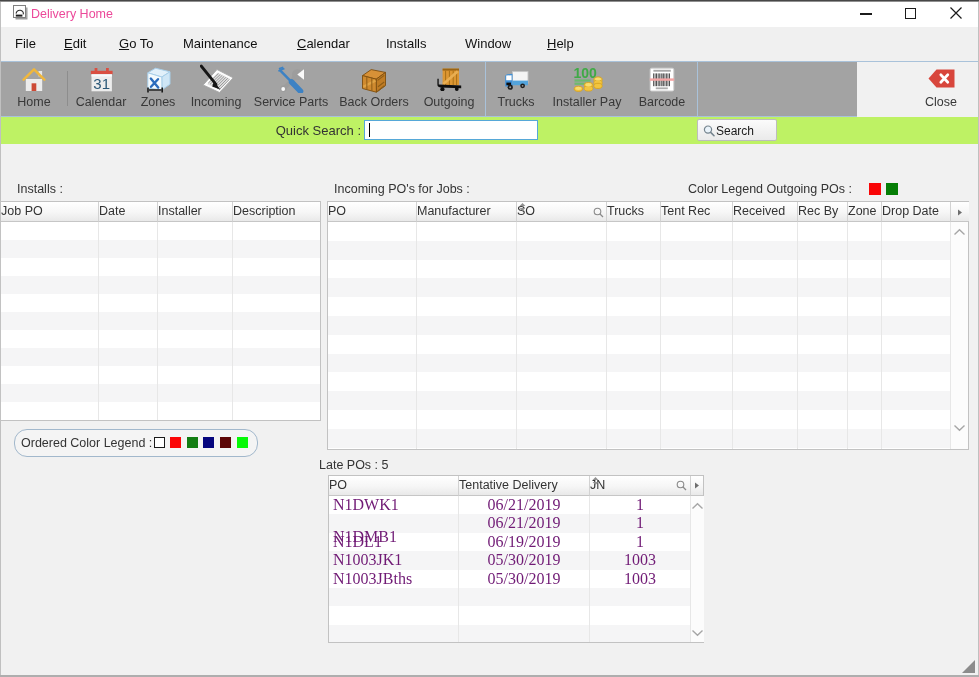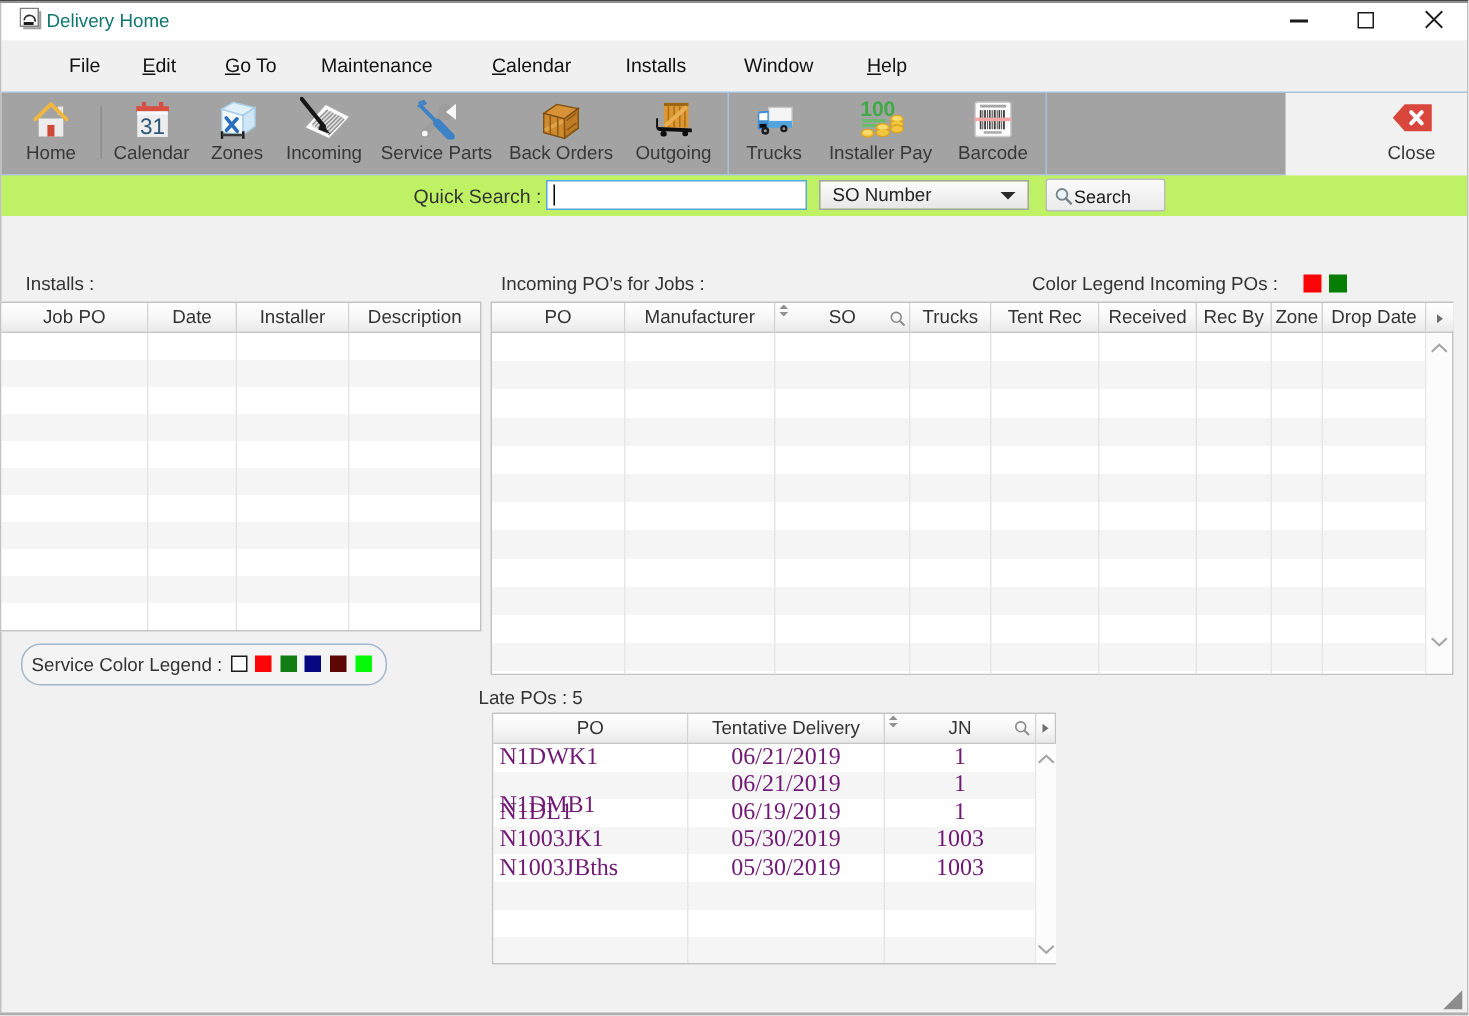--- a/index.html
+++ b/index.html
@@ -8,34 +8,34 @@
 .abs { position:absolute; }
 .lbl { position:absolute; font-size:12.5px; color:#333; white-space:nowrap; }
 
 #frame-top { left:0; top:0; width:979px; height:1px; background:#474747; }
 #frame-top2 { left:0; top:1px; width:979px; height:1px; background:#8f8f8f; }
 #frame-left { left:0; top:2px; width:1px; height:673px; background:#c0c0c0; }
 #frame-right { right:0; top:2px; width:1px; height:673px; background:#c0c0c0; }
 #frame-bottom { left:0; bottom:0; width:979px; height:2px; background:#aeaeae; }
 
 #titlebar { left:1px; top:2px; width:977px; height:25px; background:#ffffff; }
-#title-text { left:30px; top:5px; font-size:12.5px; color:#0f766e; }
+#title-text { left:30px; top:5px; font-size:12.5px; color:#ec4899; }
 
 #menubar { left:1px; top:27px; width:977px; height:35px; background:#f0f0f0; border-bottom:1px solid #a9c2da; }
-.menu-item { position:absolute; top:9px; font-size:13px; color:#111; white-space:nowrap;margin-left:31px; }
+.menu-item { position:absolute; top:9px; font-size:13px; color:#111; white-space:nowrap; }
 
 #toolbar { left:1px; top:62px; width:856px; height:55px; background:#a3a3a3; border-bottom:1px solid #a9c2da; }
 .tbtn-label { position:absolute; top:33px; width:120px; text-align:center; font-size:12.5px; color:#383838; white-space:nowrap; }
 .tb-sep-blue { position:absolute; top:0; width:1px; height:54px; background:#a9c2da; }
 
 #searchbar { left:1px; top:117px; width:977px; height:27px; background:#bef264; }
 
 .grid { position:absolute; border:1px solid #c2c2c2; background:#fff; }
 .ghead { position:absolute; left:0; top:0; right:0; height:20px; display:flex; }
-.gcell { height:20px; border-right:1px solid #d2d2d2; border-bottom:1px solid #c6c6c6; background:linear-gradient(#ffffff,#f6f6f6 55%,#e9e9e9); font-size:12.5px; color:#333; text-align:center; line-height:19px; position:relative; flex:none; }
+.gcell { height:20px; border-right:1px solid #d2d2d2; border-bottom:1px solid #c6c6c6; background:linear-gradient(#ffffff,#f6f6f6 55%,#e9e9e9); font-size:12.5px; color:#333; text-align:left; line-height:19px; position:relative; flex:none; }
 .gcell:last-child { border-right:none; }
 .colline { position:absolute; top:20px; bottom:0; width:1px; background:#e7e7e7; }
 .stripe18 { position:absolute; left:0; right:0; background:repeating-linear-gradient(180deg,#ffffff 0 18px,#f5f5f6 18px 36px); }
 .drow { position:absolute; height:18px; line-height:18px; font-size:16px; color:#701a75; white-space:nowrap;font-family:Liberation Serif, serif; }
 .chev { position:absolute; }
 .sq { position:absolute; width:12px; height:12px; }
 </style>
 </head>
 <body>
 <div class="abs" id="frame-top"></div>
@@ -206,24 +206,20 @@
   <div class="tbtn-label" style="left:455px">Trucks</div>
   <div class="tbtn-label" style="left:526px">Installer Pay</div>
   <div class="tbtn-label" style="left:601px">Barcode</div>
   <div class="tbtn-label" style="left:880px">Close</div>
 </div>
 
 <div class="abs" id="searchbar">
   <div class="lbl" style="left:200px;top:6px;width:160px;text-align:right;font-size:13px">Quick Search :</div>
   <div class="abs" style="left:363px;top:3px;width:174px;height:20px;background:#fff;border:1px solid #56a8d8"></div>
   <div class="abs" style="left:368px;top:6px;width:1px;height:14px;background:#000"></div>
-  <div class="abs" style="left:545px;top:3px;width:140px;height:20px;background:linear-gradient(#fcfcfc,#e7e7e7);border:1px solid #a6a6a6">
-    <div class="lbl" style="left:8px;top:2px;color:#222">SO Number</div>
-    <div class="abs" style="right:8px;top:7px;width:0;height:0;border-left:5px solid transparent;border-right:5px solid transparent;border-top:5.5px solid #2a2a2a"></div>
-  </div>
   <div class="abs" style="left:696px;top:2px;width:80px;height:22px;background:linear-gradient(#fbfbfb,#eaeaea);border:1px solid #bdbdbd;border-radius:2px">
     <svg class="abs" style="left:4px;top:3.5px" width="14" height="14" viewBox="0 0 14 14">
       <circle cx="6" cy="5.6" r="3.6" fill="#eaf3fa" stroke="#76858f" stroke-width="1.2"></circle>
       <path d="M8.7 8.4 L12 11.7" stroke="#76858f" stroke-width="1.6" stroke-linecap="round"></path>
     </svg>
     <div class="lbl" style="left:18px;top:4px;color:#1a1a1a;font-size:12px">Search</div>
   </div>
 </div>
 
 <div class="lbl" style="left:17px;top:182px">Installs :</div>
@@ -234,30 +230,30 @@
     <div class="gcell" style="width:75px">Installer</div>
     <div class="gcell" style="width:87px">Description</div>
   </div>
   <div class="stripe18" style="top:20px;height:198px"></div>
   <div class="colline" style="left:97px"></div>
   <div class="colline" style="left:156px"></div>
   <div class="colline" style="left:231px"></div>
 </div>
 
 <div class="abs" style="left:14px;top:429px;width:244px;height:28px;border:1px solid #a2b8cc;border-radius:13px;background:#f4f4f4"></div>
-<div class="lbl" style="left:21px;top:436px">Service Color Legend :</div>
+<div class="lbl" style="left:21px;top:436px">Ordered Color Legend :</div>
 <div class="sq" style="left:154px;top:437px;width:11px;height:11px;background:#fff;border:1.2px solid #1a1a1a"></div>
 <div class="sq" style="left:170px;top:437px;width:11px;height:11px;background:#fb0506"></div>
 <div class="sq" style="left:187px;top:437px;width:11px;height:11px;background:#127d12"></div>
 <div class="sq" style="left:203px;top:437px;width:11px;height:11px;background:#06067e"></div>
 <div class="sq" style="left:220px;top:437px;width:11px;height:11px;background:#5c0606"></div>
 <div class="sq" style="left:237px;top:437px;width:11px;height:11px;background:#06f906"></div>
 
 <div class="lbl" style="left:334px;top:182px">Incoming PO's for Jobs :</div>
-<div class="lbl" style="left:600px;top:182px;width:252px;text-align:right">Color Legend Incoming POs :</div>
+<div class="lbl" style="left:600px;top:182px;width:252px;text-align:right">Color Legend Outgoing POs :</div>
 <div class="sq" style="left:869px;top:183px;background:#f90506"></div>
 <div class="sq" style="left:886px;top:183px;background:#067e06"></div>
 
 <div class="grid" style="left:327px;top:201px;width:642px;height:249px">
   <div class="ghead">
     <div class="gcell" style="width:89px">PO</div>
     <div class="gcell" style="width:100px">Manufacturer</div>
     <div class="gcell" style="width:90px">SO
       <svg class="abs" style="left:2px;top:1px" width="7" height="8" viewBox="0 0 7 8">
           <path d="M3.5 0 L6.4 3 H0.6 Z" fill="#909090"></path>

